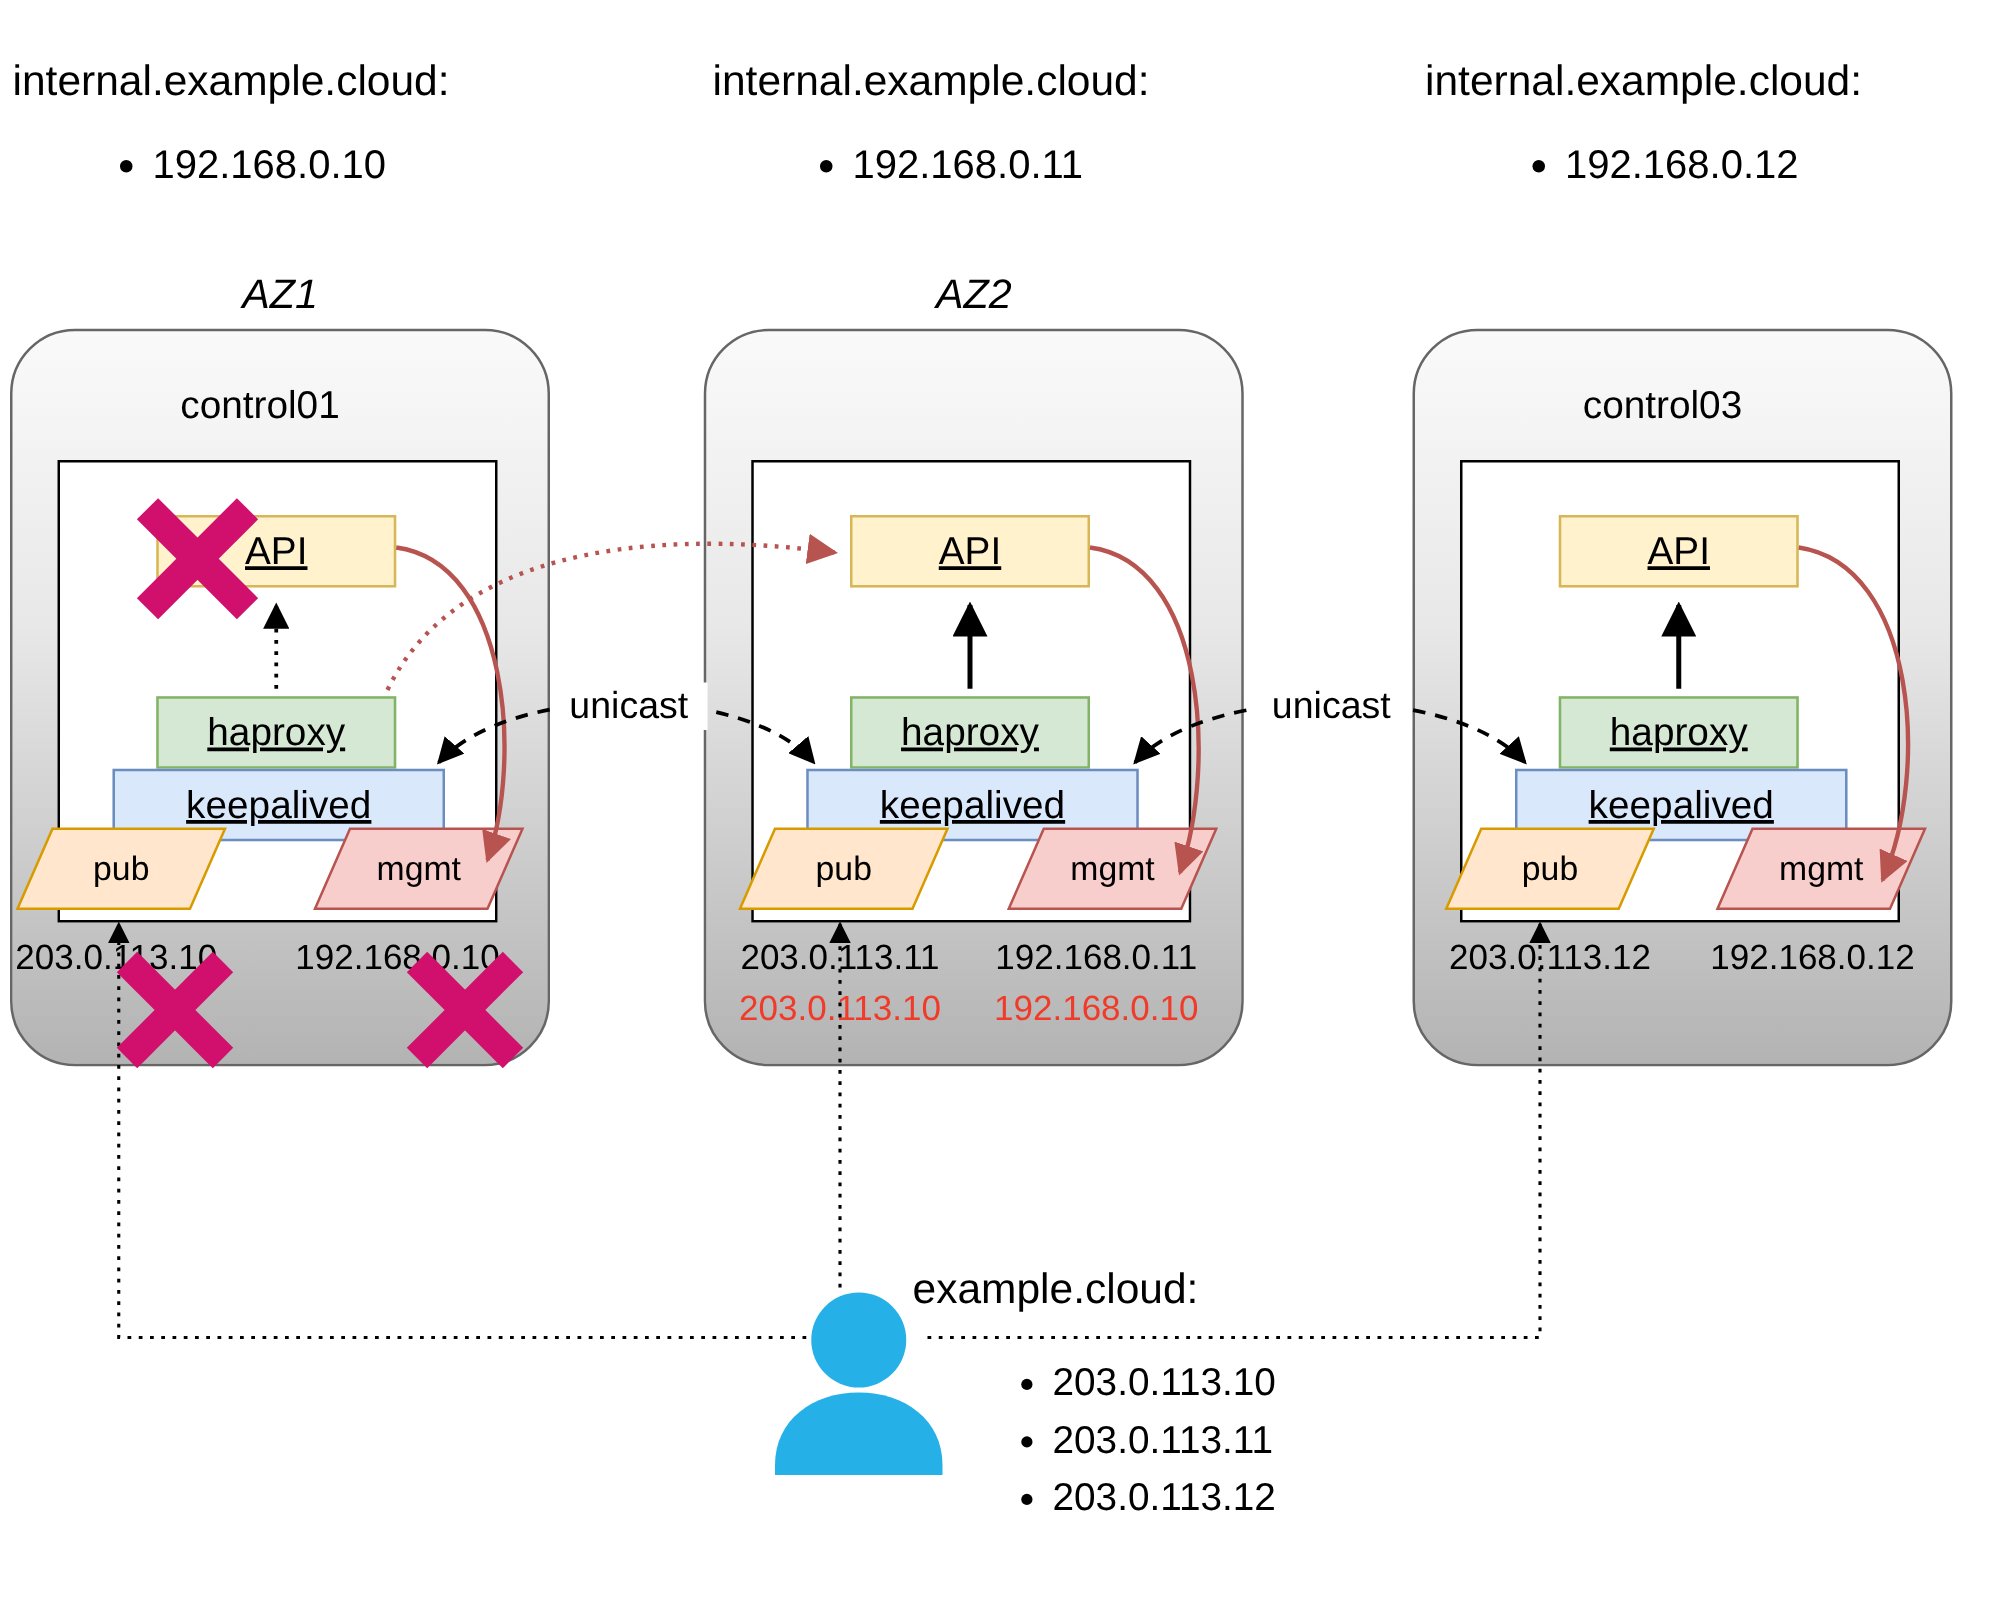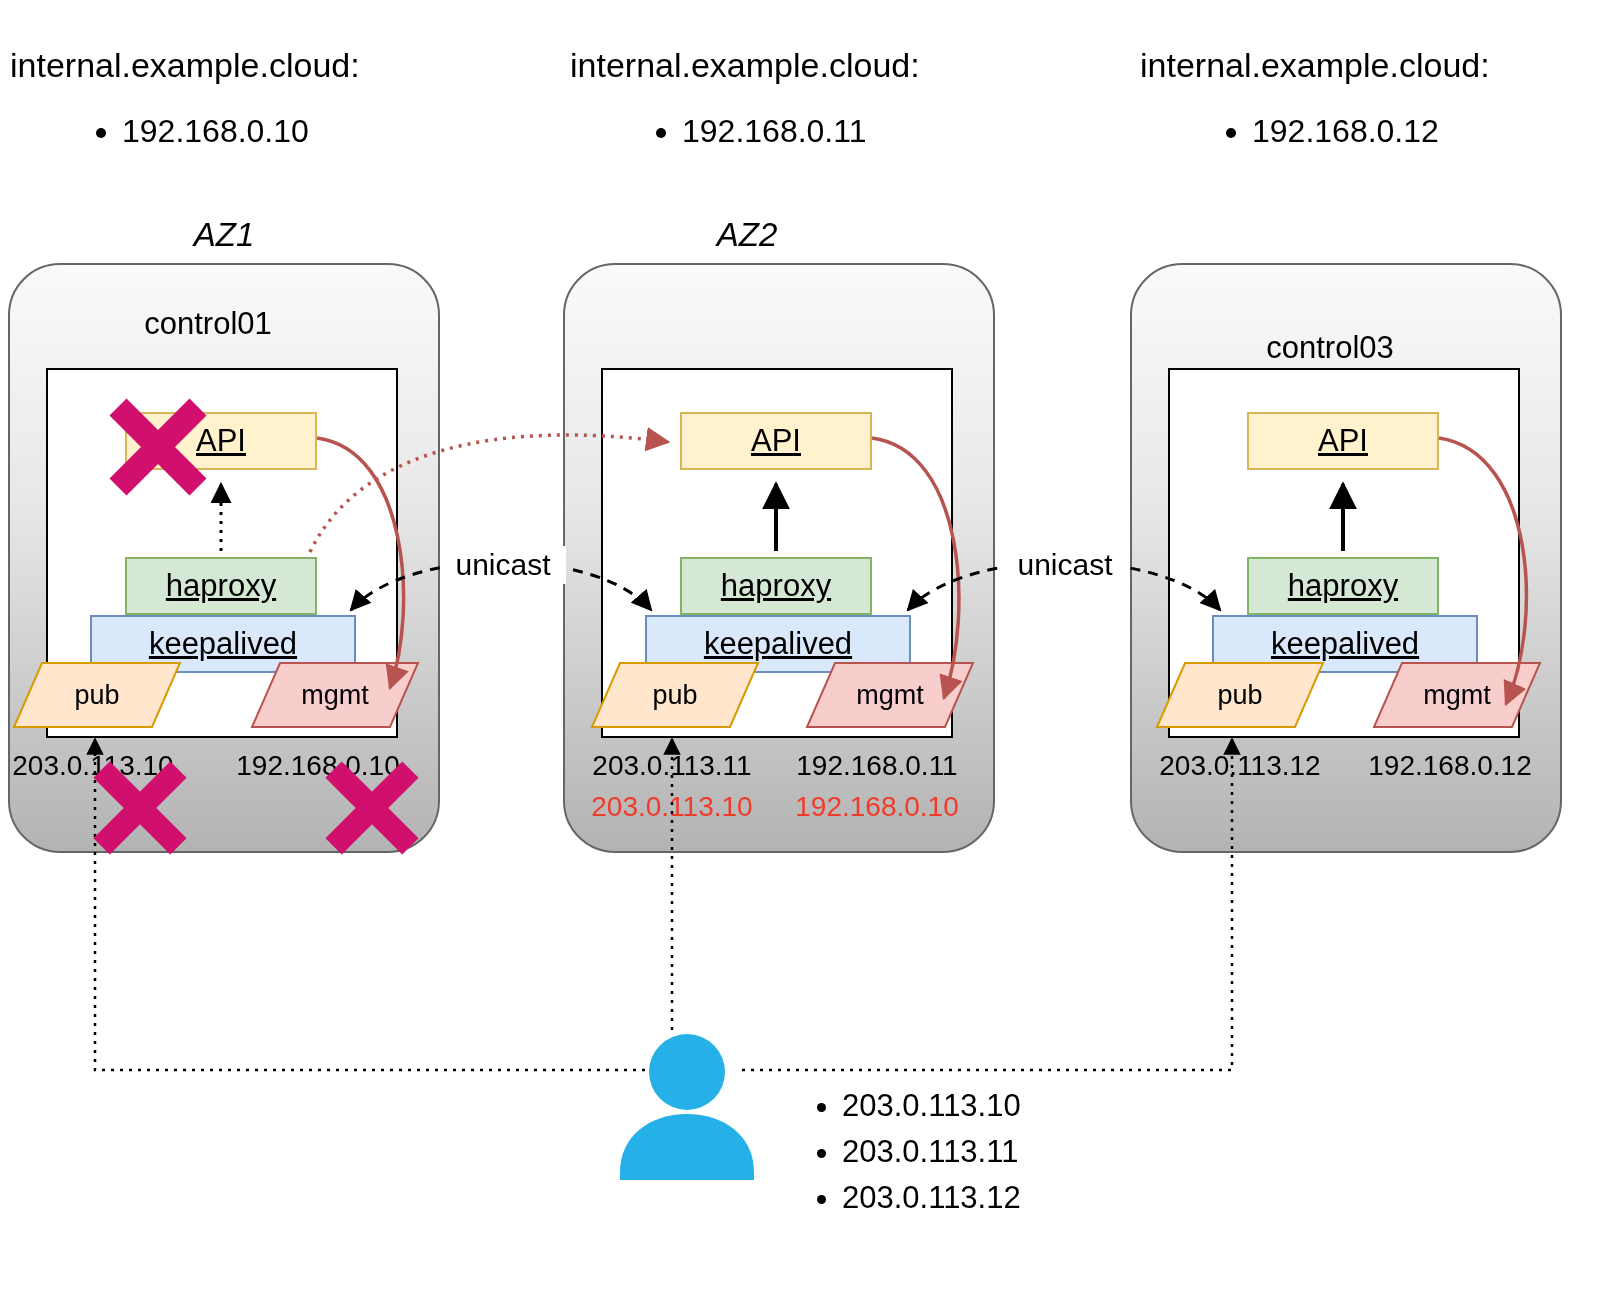--- a/index.html
+++ b/index.html
@@ -90,21 +90,21 @@
   </div>
   <div class="para" style="left:250px; top:661px;">
     <svg width="170" height="68" viewBox="0 0 170 68">
         <polygon class="mgmt-poly" points="30,2 168,2 140,66 2,66"></polygon>
       </svg>
     <span class="para-label">mgmt</span>
   </div>
   <div class="ip" style="left:3px; top:750px;">203.0.113.10</div>
   <div class="ip" style="left:228px; top:750px;">192.168.0.10</div>
 
-  <div class="az-label" style="left:531px; top:216px;">AZ2</div>
+  <div class="az-label" style="left:563px; top:216px;">AZ2</div>
   <div class="az-box" style="left:563px; top:263px;"></div>
   <div class="inner-box" style="left:601px; top:368px;"></div>
   <div class="api rect-label" style="left:680px; top:412px;">API</div>
   <div class="haproxy rect-label" style="left:680px; top:557px;">haproxy</div>
   <div class="keepalived rect-label" style="left:645px; top:615px;">keepalived</div>
   <div class="para" style="left:590px; top:661px;">
     <svg width="170" height="68" viewBox="0 0 170 68">
         <polygon class="pub-poly" points="30,2 168,2 140,66 2,66"></polygon>
       </svg>
     <span class="para-label">pub</span>
@@ -114,21 +114,21 @@
         <polygon class="mgmt-poly" points="30,2 168,2 140,66 2,66"></polygon>
       </svg>
     <span class="para-label">mgmt</span>
   </div>
   <div class="ip" style="left:582px; top:750px;">203.0.113.11</div>
   <div class="ip" style="left:787px; top:750px;">192.168.0.11</div>
   <div class="ip red" style="left:582px; top:791px;">203.0.113.10</div>
   <div class="ip red" style="left:787px; top:791px;">192.168.0.10</div>
 
   <div class="az-box" style="left:1130px; top:263px;"></div>
-  <div class="node-title" style="left:1130px; top:306px;margin-top:24px;">control03</div>
+  <div class="node-title" style="left:1130px; top:306px;">control03</div>
   <div class="inner-box" style="left:1168px; top:368px;"></div>
   <div class="api rect-label" style="left:1247px; top:412px;">API</div>
   <div class="haproxy rect-label" style="left:1247px; top:557px;">haproxy</div>
   <div class="keepalived rect-label" style="left:1212px; top:615px;">keepalived</div>
   <div class="para" style="left:1155px; top:661px;">
     <svg width="170" height="68" viewBox="0 0 170 68">
         <polygon class="pub-poly" points="30,2 168,2 140,66 2,66"></polygon>
       </svg>
     <span class="para-label">pub</span>
   </div>
@@ -183,19 +183,20 @@
   </svg>
   <svg class="xmark" style="left:324px; top:760px;" width="96" height="96" viewBox="0 0 100 100">
     <line x1="10" y1="10" x2="90" y2="90" stroke="#d1106d" stroke-width="24"></line>
     <line x1="90" y1="10" x2="10" y2="90" stroke="#d1106d" stroke-width="24"></line>
   </svg>
 
   <svg id="user-icon" style="left:615px; top:1025px;" width="145" height="160" viewBox="0 0 145 160">
     <circle cx="72" cy="47" r="38" fill="#25b1e8"></circle>
     <path d="M5,155 v-8 c0,-36 30,-58 67,-58 s67,22 67,58 v8 z" fill="#25b1e8"></path>
   </svg>
+  <div class="client-host" style="left:730px; top:1012px;">example.cloud:</div>
   <ul class="client-ips" style="left:800px; top:1088px;">
     <li>203.0.113.10</li>
     <li>203.0.113.11</li>
     <li>203.0.113.12</li>
   </ul>
 
 </div>
 
 </body></html>

